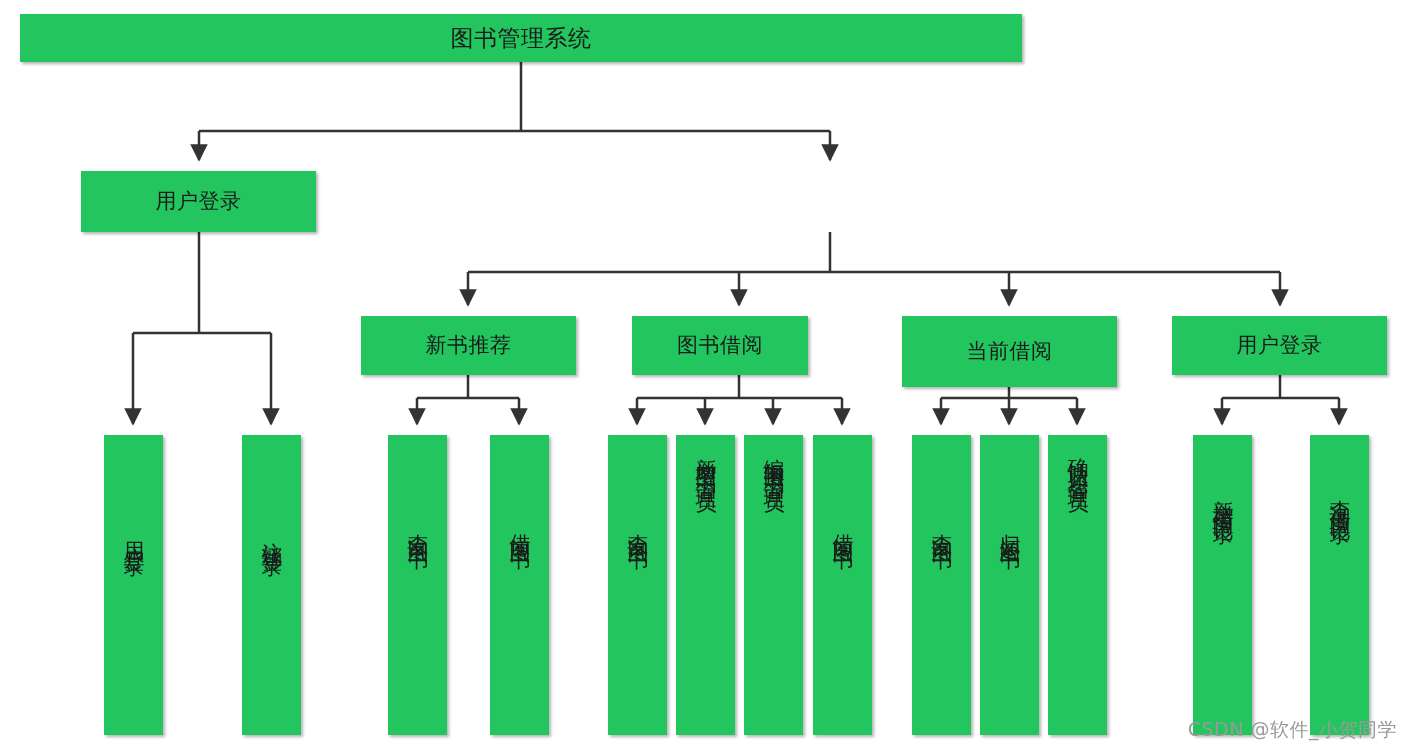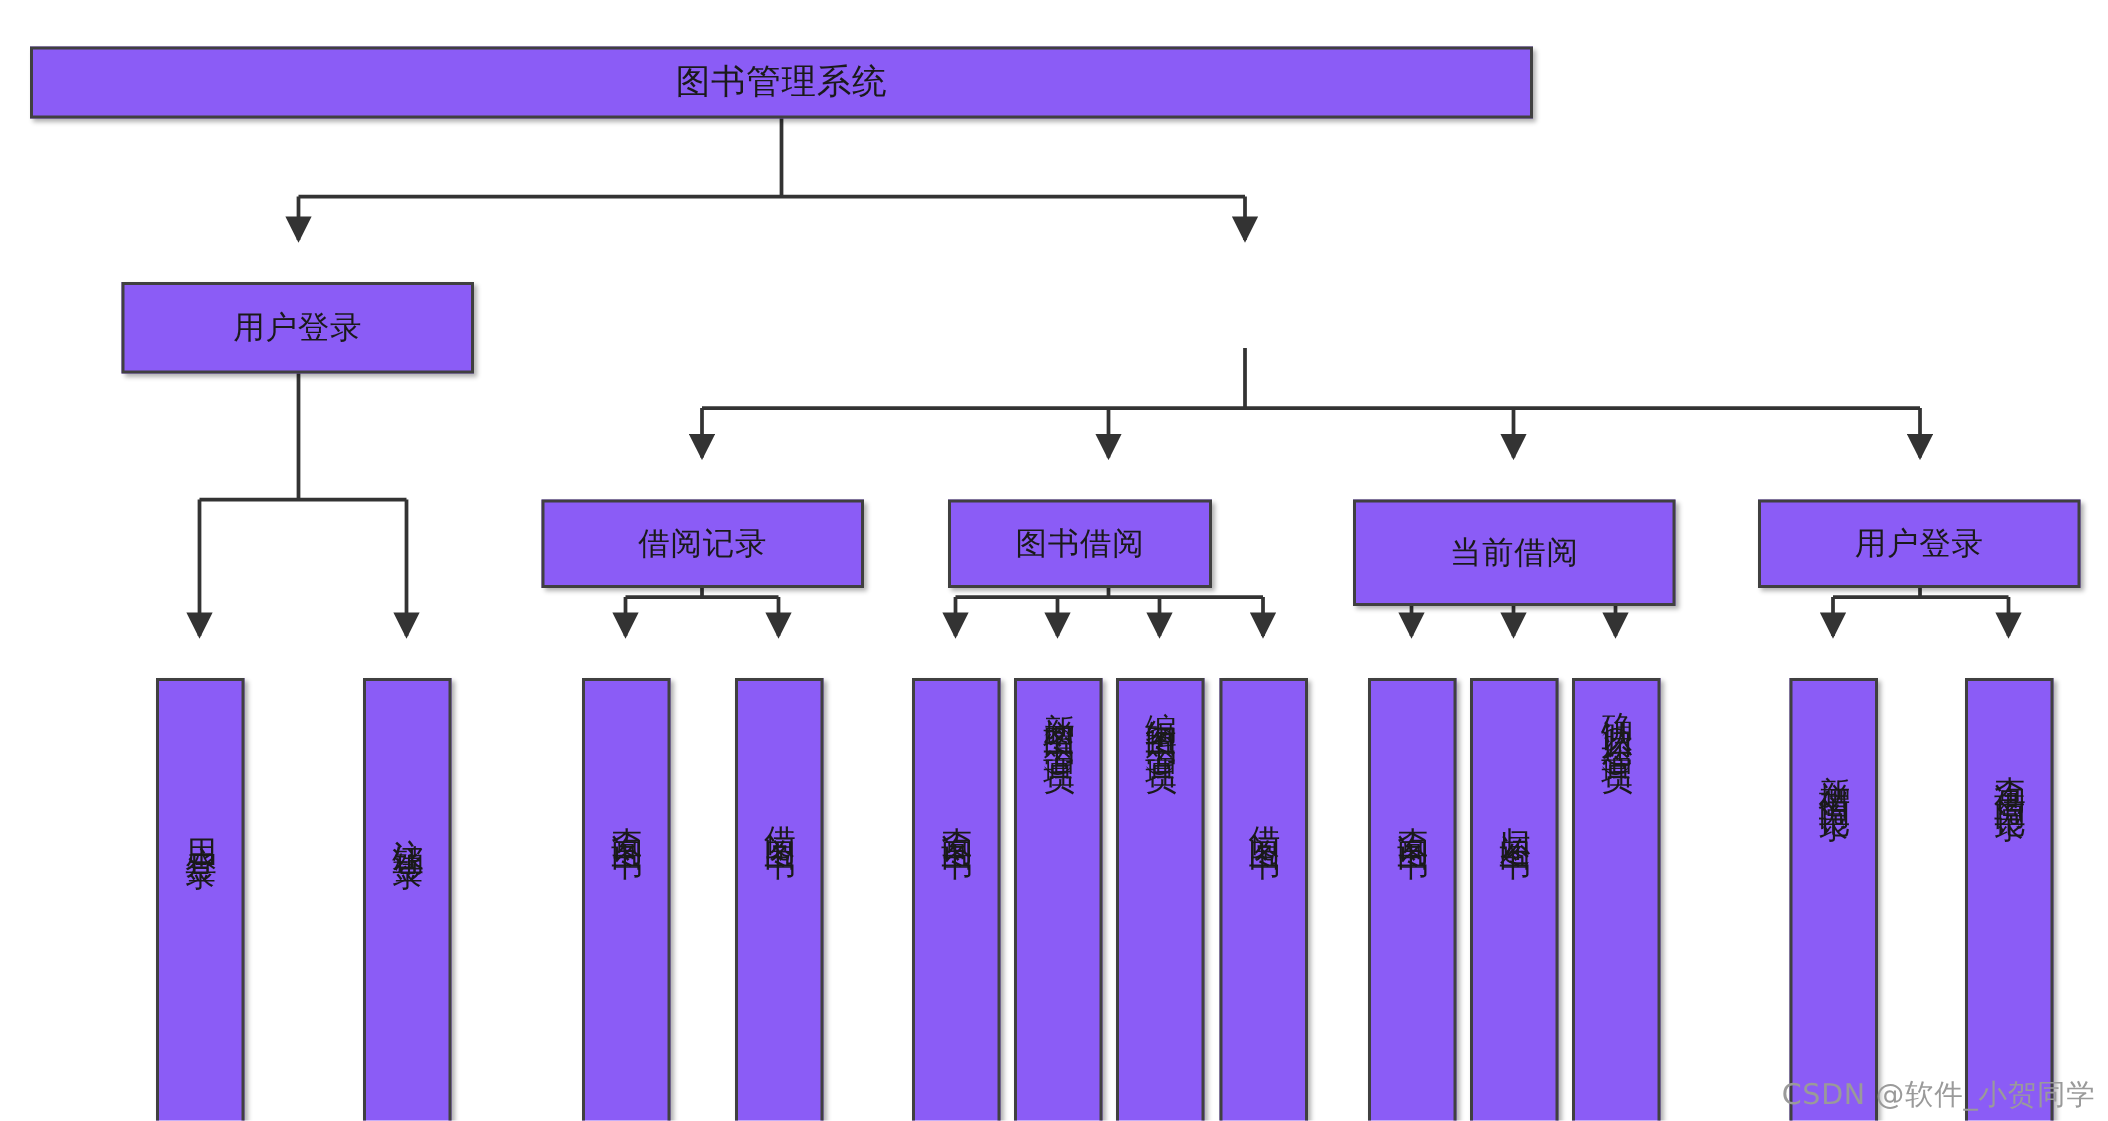--- a/index.html
+++ b/index.html
@@ -22,29 +22,28 @@
   svg.edges {
     position: absolute;
     left: 0;
     top: 0;
     width: 1405px;
     height: 747px;
   }
   .node {
     position: absolute;
     box-sizing: border-box;
-    background: #8b5cf6;
-    border: 2px solid #404040;
+    background: #22c55e;
+    border: 2px solid #22c55e;
     box-shadow: 2px 2px 3px rgba(0,0,0,0.30);
     display: flex;
     align-items: center;
     justify-content: center;
     color: #1a1a1a;
     overflow: hidden;
-    margin-top: 17px;
   }
   .node-label {
     display: block;
     text-align: center;
     line-height: 1.05;
     white-space: nowrap;
   }
   .node.horizontal .node-label {
     font-size: 21px;
     letter-spacing: 0.5px;
@@ -139,21 +138,21 @@
   <div class="node horizontal" id="root-node" style="left:20px; top:14px; width:1002px; height:48px;">
     <span class="node-label">图书管理系统</span>
   </div>
 
   <div class="node horizontal" style="left:81px; top:171px; width:235px; height:61px;">
     <span class="node-label">用户登录</span>
   </div>
 
 
   <div class="node horizontal" style="left:361px; top:316px; width:215px; height:59px;">
-    <span class="node-label">借阅记录</span>
+    <span class="node-label">新书推荐</span>
   </div>
 
   <div class="node horizontal" style="left:632px; top:316px; width:176px; height:59px;">
     <span class="node-label">图书借阅</span>
   </div>
 
   <div class="node horizontal" style="left:902px; top:316px; width:215px; height:71px;">
     <span class="node-label">当前借阅</span>
   </div>
 

